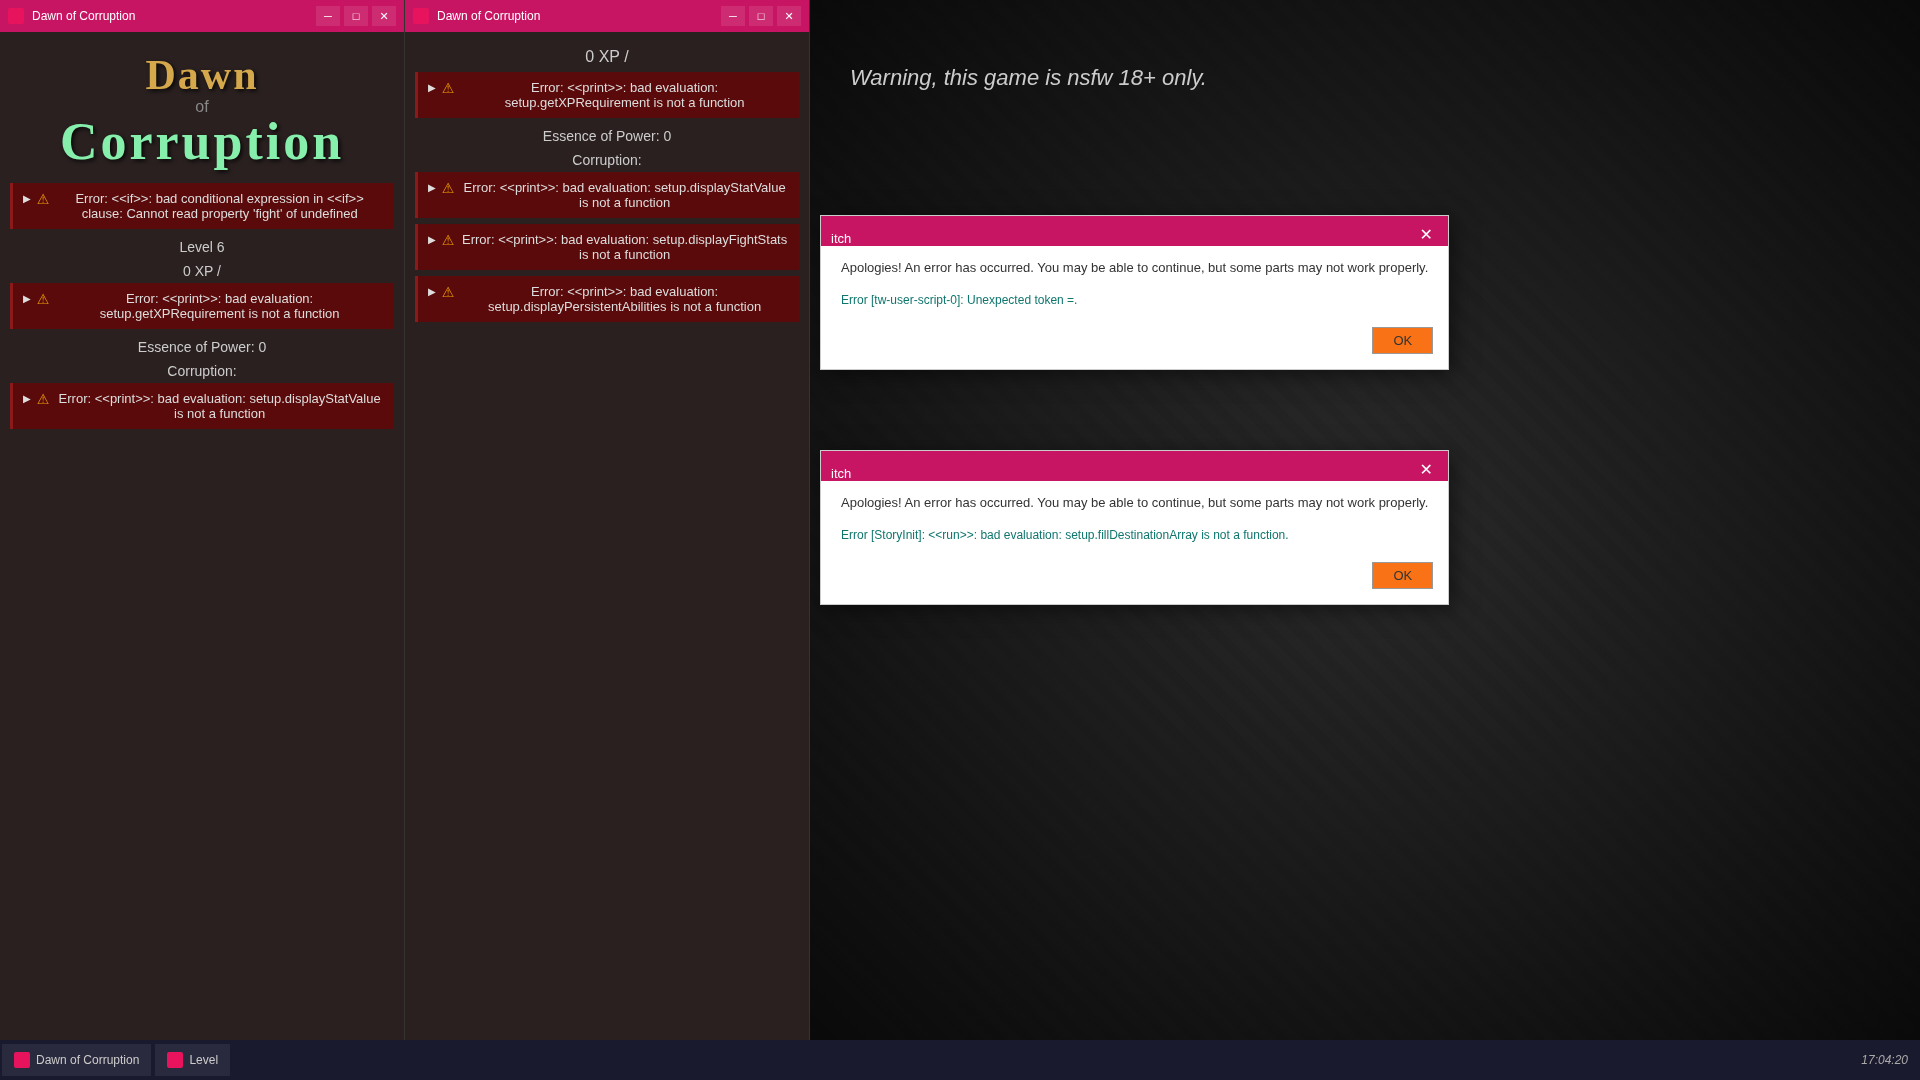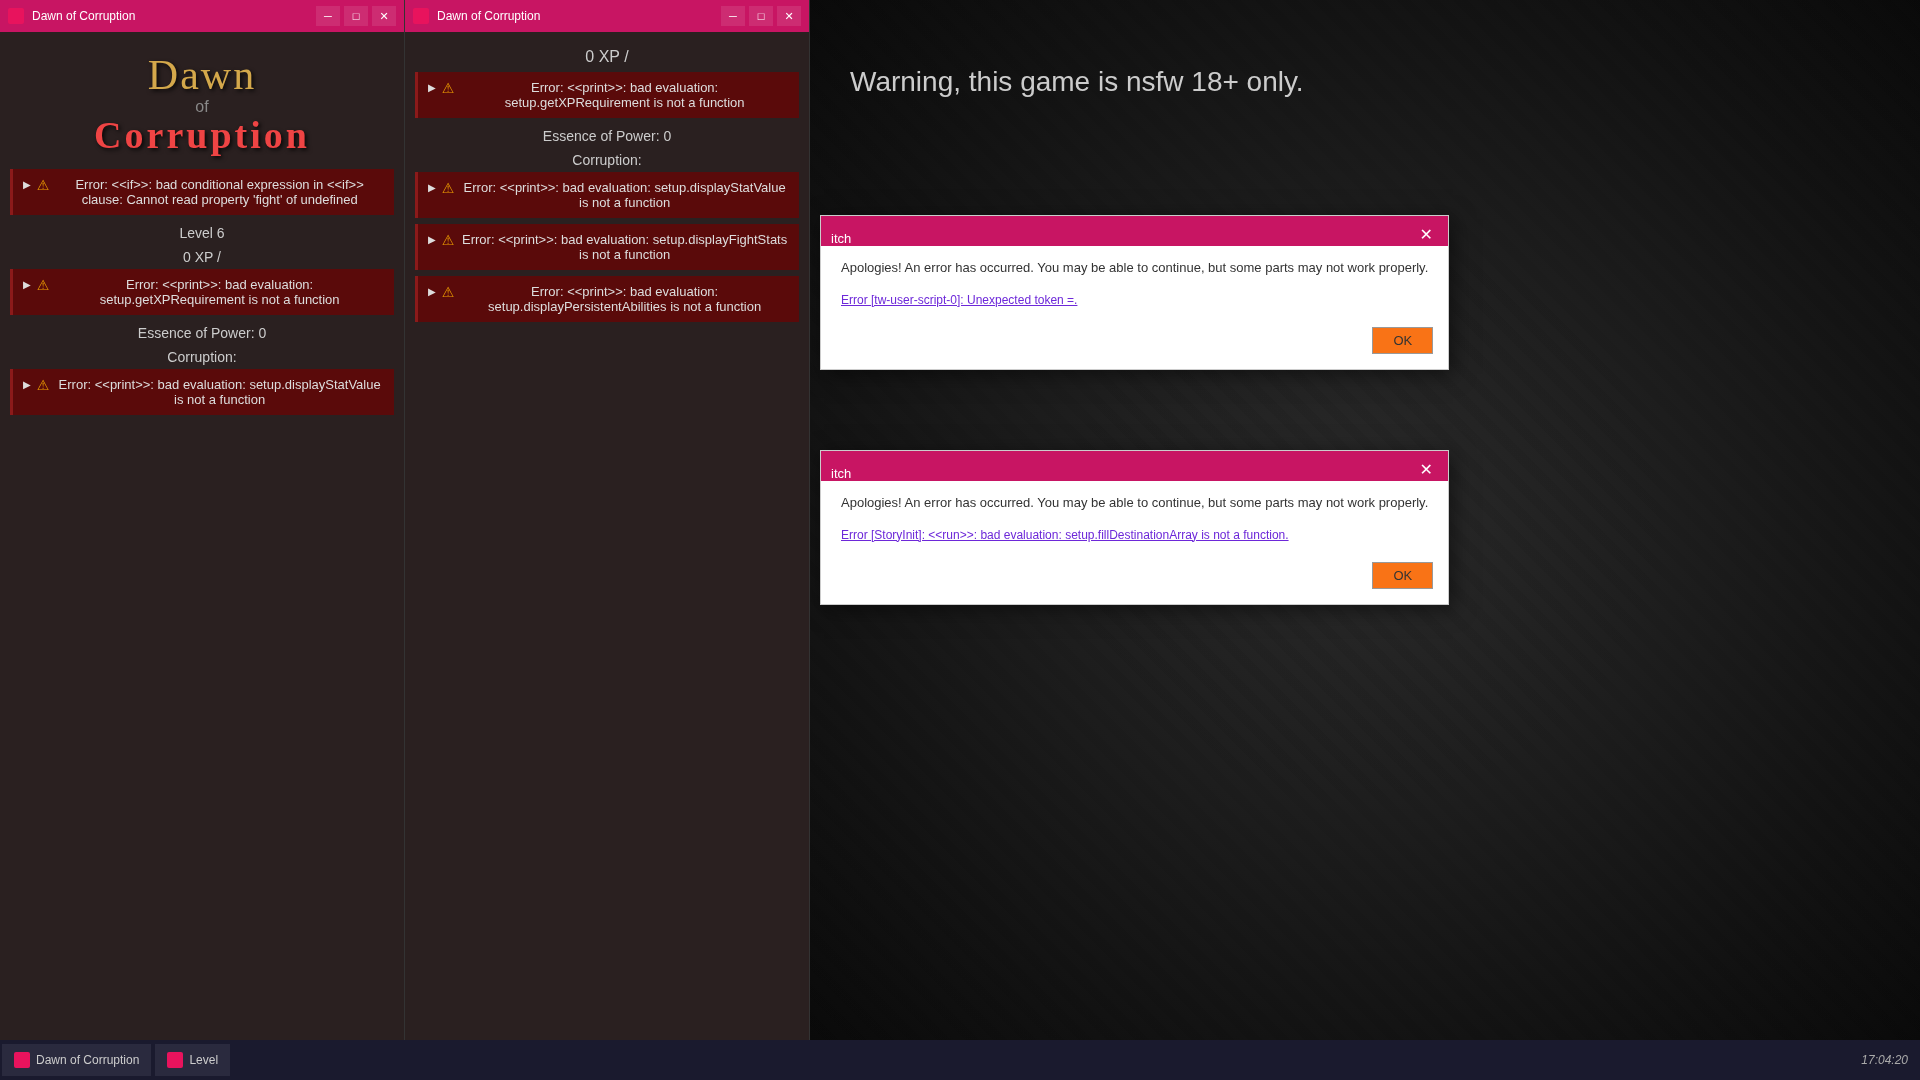--- a/index.html
+++ b/index.html
@@ -112,37 +112,37 @@
       padding: 10px;
     }
 
     .game-logo {
       text-align: center;
       margin-bottom: 15px;
       margin-top: 10px;
     }
     .game-logo .dawn-text {
       font-size: 42px;
-      font-weight: normal;
+      font-weight: bold;
       color: #d4a84b;
       font-family: 'Times New Roman', serif;
       text-shadow: 2px 2px 4px rgba(0,0,0,0.8);
       letter-spacing: 2px;
       line-height: 1.1;
     }
     .game-logo .of-text {
       font-size: 16px;
       color: #888;
       text-align: center;
       display: block;
     }
     .game-logo .corruption-text {
-      font-size: 38px;
+      font-size: 52px;
       font-weight: bold;
-      color: #ef4444;
+      color: #86efac;
       font-family: 'Times New Roman', serif;
       text-shadow: 2px 2px 4px rgba(0,0,0,0.8);
       letter-spacing: 3px;
       line-height: 1.0;
     }
 
     .error-block {
       width: 100%;
       background: #5a0a0a;
       border-left: 3px solid #8b1a1a;
@@ -234,22 +234,23 @@
     }
 
     .warning-text-area {
       position: absolute;
       top: 60px;
       left: 40px;
       right: 40px;
     }
     .warning-line {
       color: #ccc;
-      font-size: 28px;
+      font-size: 22px;
       line-height: 1.6;
+      font-style: italic;
     }
 
     
     .dialog-box {
       position: absolute;
       background: white;
       border: 1px solid #ccc;
       box-shadow: 4px 4px 20px rgba(0,0,0,0.5);
       min-width: 620px;
     }
@@ -283,22 +284,21 @@
       padding: 12px 20px 15px 20px;
     }
     .dialog-message {
       font-size: 13px;
       color: #333;
       line-height: 1.5;
       margin-bottom: 15px;
     }
     .dialog-error-detail {
       font-size: 12px;
-      color: #6d28d9;
-      text-decoration: underline;
+      color: #0f766e;
     }
     .dialog-footer {
       display: flex;
       justify-content: flex-end;
       padding: 5px 15px 15px 15px;
     }
     .dialog-ok-btn {
       padding: 5px 20px;
       background: #f97316;
       border: 1px solid #999;

